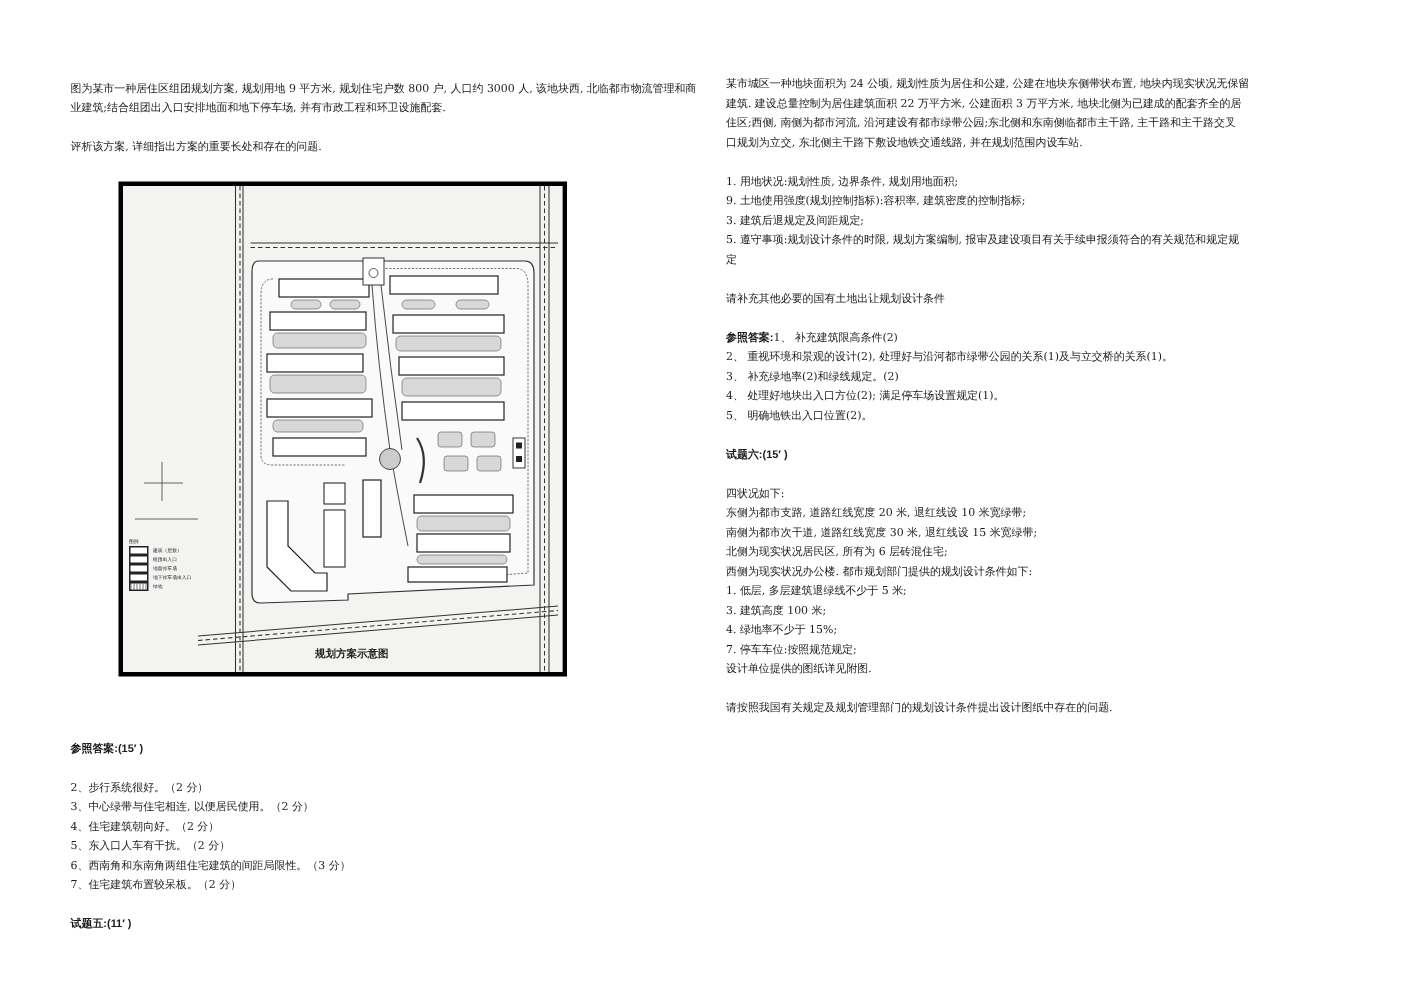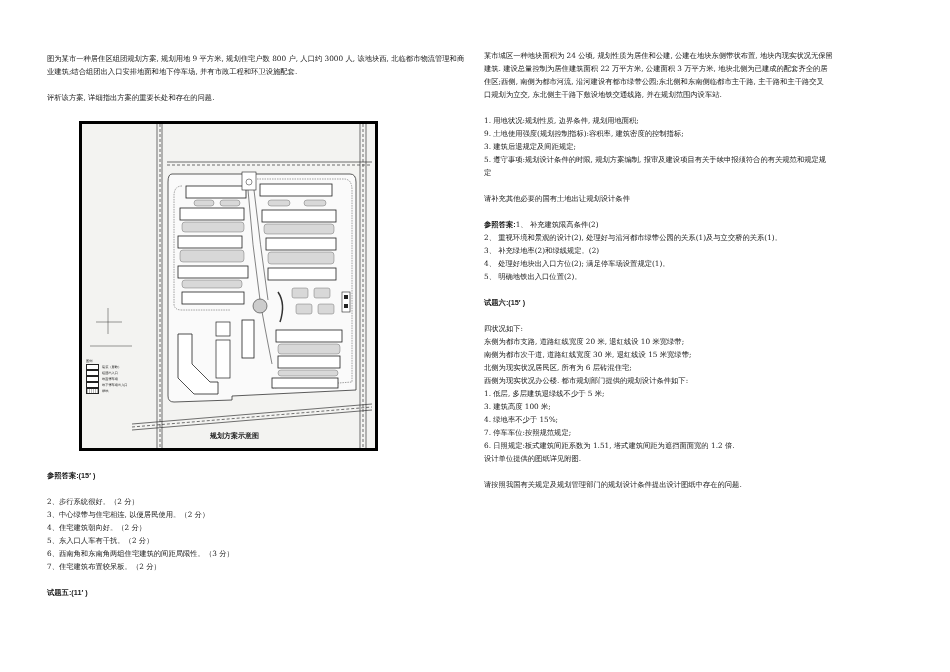--- a/index.html
+++ b/index.html
@@ -145,21 +145,21 @@
           <span>地下停车场出入口</span>
         </div>
       <div class="row">
           <span class="sw dot"></span>
           <span>绿地</span>
         </div>
     </div>
     <div class="figure-caption">规划方案示意图</div>
   </div>
 
-  <div class="col" style="left:47px; top:469px; width:420px;">
+  <div class="col" style="left:47px; top:492px; width:420px;">
     <p class="p bold">参照答案:(15′ )</p>
     <div class="gap"></div>
     <p class="p">2、步行系统很好。（2 分）</p>
     <p class="p">3、中心绿带与住宅相连, 以便居民使用。（2 分）</p>
     <p class="p">4、住宅建筑朝向好。（2 分）</p>
     <p class="p">5、东入口人车有干扰。（2 分）</p>
     <p class="p">6、西南角和东南角两组住宅建筑的间距局限性。（3 分）</p>
     <p class="p">7、住宅建筑布置较呆板。（2 分）</p>
     <div class="gap"></div>
     <p class="p bold">试题五:(11′ )</p>
@@ -189,19 +189,18 @@
     <div class="gap"></div>
     <p class="p">四状况如下:</p>
     <p class="p">东侧为都市支路, 道路红线宽度 20 米, 退红线设 10 米宽绿带;</p>
     <p class="p">南侧为都市次干道, 道路红线宽度 30 米, 退红线设 15 米宽绿带;</p>
     <p class="p">北侧为现实状况居民区, 所有为 6 层砖混住宅;</p>
     <p class="p">西侧为现实状况办公楼. 都市规划部门提供的规划设计条件如下:</p>
     <p class="p">1. 低层, 多层建筑退绿线不少于 5 米;</p>
     <p class="p">3. 建筑高度 100 米;</p>
     <p class="p">4. 绿地率不少于 15%;</p>
     <p class="p">7. 停车车位:按照规范规定;</p>
-    <p class="p">6. 日照规定:板式建筑间距系数为 1.51, 塔式建筑间距为遮挡面面宽的 1.2 倍.</p>
     <p class="p">设计单位提供的图纸详见附图.</p>
     <div class="gap"></div>
     <p class="p">请按照我国有关规定及规划管理部门的规划设计条件提出设计图纸中存在的问题.</p>
   </div>
 
 </div>
 
 </body></html>

